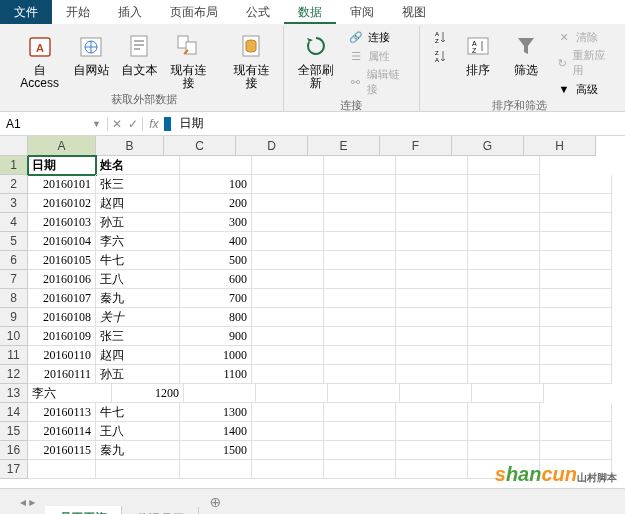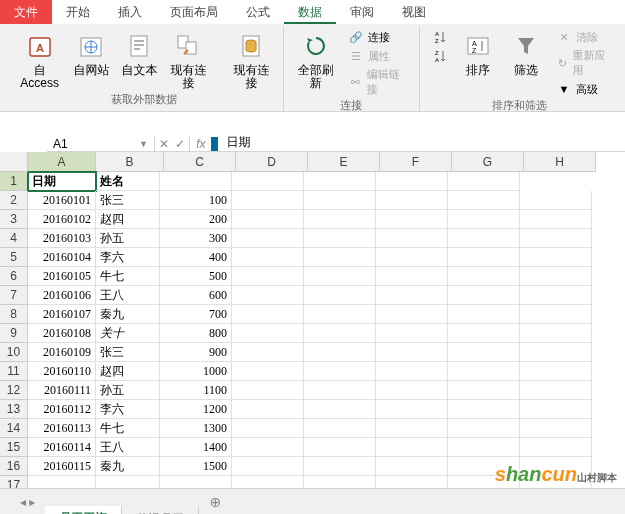--- a/index.html
+++ b/index.html
@@ -1,58 +1,58 @@
 <!DOCTYPE html>
 <html><head>
 <meta charset="utf-8">
 <style>
   * { box-sizing: border-box; margin: 0; padding: 0; }
   body { font-family: "Microsoft YaHei", "SimSun", sans-serif; font-size: 12px; background: #fff; width: 625px; height: 514px; overflow: hidden; position: relative; }
   
   
   .menubar { display: flex; height: 24px; background: #fff; }
   .menu-tab { padding: 4px 14px; font-size: 12px; cursor: pointer; color: #444; }
-  .menu-tab.file { background: #ef4444; color: #fff; }
+  .menu-tab.file { background: #0c4a6e; color: #fff; }
   .menu-tab.active { background: #fff; border-bottom: 2px solid #217346; color: #217346; }
   
   
   .ribbon { height: 88px; background: #f1f1f1; border-bottom: 1px solid #d4d4d4; display: flex; padding: 2px 6px 0 6px; }
   .ribbon-group { border-right: 1px solid #d4d4d4; padding: 2px 8px; display: flex; flex-direction: column; justify-content: space-between; }
   .ribbon-group-label { text-align: center; font-size: 11px; color: #666; padding-bottom: 2px; }
   .ribbon-items { display: flex; gap: 4px; flex: 1; align-items: flex-start; }
   .ribbon-btn-lg { display: flex; flex-direction: column; align-items: center; gap: 2px; padding: 2px 2px; cursor: pointer; min-width: 44px; }
   .ribbon-btn-lg .icon-box { width: 32px; height: 32px; display: flex; align-items: center; justify-content: center; }
   .ribbon-btn-lg span.lbl { font-size: 12px; text-align: center; line-height: 1.1; }
   .ribbon-list { display: flex; flex-direction: column; gap: 1px; }
   .ribbon-btn-sm { display: flex; align-items: center; gap: 4px; padding: 1px 4px; cursor: pointer; font-size: 11px; }
   .ribbon-btn-sm .sm-icon { width: 16px; height: 16px; display:flex; align-items:center; justify-content:center;}
   .muted{color:#aaa;}
   
   
-  .formula-bar { height: 40px; border-bottom: 1px solid #d4d4d4; display: flex; align-items: flex-end; margin-left: 47px; }
+  .formula-bar { height: 24px; border-bottom: 1px solid #d4d4d4; display: flex; align-items: center; }
   .name-box { width: 108px; border-right: 1px solid #d4d4d4; display: flex; align-items: center; padding: 0 6px; font-size: 12px; justify-content: space-between; }
   .name-box .dd { color:#888; font-size:9px;}
   .fx-btns { display: flex; align-items: center; border-right: 1px solid #d4d4d4; padding: 0 4px; gap: 6px; color:#888;}
   .fx-label { font-style: italic; color: #888; padding: 0 6px; display:flex; align-items:center; border-right:7px solid #0369a1;}
   .formula-input { flex: 1; padding: 0 8px; display: flex; align-items: center; }
   
   
   .grid-wrap { position: relative; }
   .corner { position:absolute; left:0; top:0; width:28px; height:20px; background:#f0f0f0; border-right:1px solid #ccc; border-bottom:1px solid #ccc;}
   .col-headers { display: flex; margin-left: 28px; height: 20px; }
   .col-h { background: #f0f0f0; border-right: 1px solid #ccc; border-bottom: 1px solid #ccc; text-align: center; font-size: 12px; line-height: 20px; color:#444;}
   .col-h.A{width:68px;} .col-h.B{width:68px;} .col-h.C{width:72px;}
   .col-h.D,.col-h.E,.col-h.F,.col-h.G,.col-h.H{width:72px;}
   .col-h.active{background:#d3e0c0;}
   .rows { }
   .row { display: flex; height: 19px; }
   .row-h { width: 28px; background: #f0f0f0; border-right: 1px solid #ccc; border-bottom: 1px solid #ccc; text-align: center; font-size: 12px; line-height: 19px; color:#444;}
   .row-h.active{background:#d3e0c0;}
   .cell { border-right: 1px solid #e0e0e0; border-bottom: 1px solid #e0e0e0; padding: 0 4px; font-size: 12px; line-height: 19px; overflow: hidden; white-space: nowrap; font-family:"SimSun","NSimSun",serif;}
-  .cell.A{width:68px; text-align:right;} .cell.B{width:64px;} .cell.C{width:72px; text-align:right;}
+  .cell.A{width:68px; text-align:right;} .cell.B{width:84px;} .cell.C{width:72px; text-align:right;}
   .cell.D,.cell.E,.cell.F,.cell.G,.cell.H{width:72px;}
   .cell.hdr{font-weight:bold; text-align:left;}
   .cell.active-cell{outline:2px solid #217346; outline-offset:-1px;}
   
   
   .sheet-bar { position: absolute; bottom: 0; left: 0; right: 0; height: 26px; background: #f0f0f0; border-top: 1px solid #d4d4d4; display: flex; align-items: center; padding-left: 20px; }
   .sheet-nav { display:flex; gap:6px; color:#888; padding-right:10px;}
   .sheet-tab { padding: 4px 14px; font-size: 12px; border-right: 1px solid #ccc; cursor: pointer; color:#666;margin-top:36px;}
   .sheet-tab.active { background: #fff; border-bottom: 2px solid #217346; color:#217346; font-weight:bold;}
   .sheet-add { padding: 0 10px; color: #888; font-size: 14px; cursor:pointer;}
@@ -373,21 +373,20 @@
         <div class="cell B" style="text-align: left;">孙五</div>
         <div class="cell C">1100</div>
         <div class="cell D"></div>
         <div class="cell E"></div>
         <div class="cell F"></div>
         <div class="cell G"></div>
         <div class="cell H"></div>
       </div>
       <div class="row">
         <div class="row-h">13</div>
-        <div class="cell A">20160112</div>
         <div class="cell B" style="text-align: left;">李六</div>
         <div class="cell C">1200</div>
         <div class="cell D"></div>
         <div class="cell E"></div>
         <div class="cell F"></div>
         <div class="cell G"></div>
         <div class="cell H"></div>
       </div>
       <div class="row">
         <div class="row-h">14</div>

